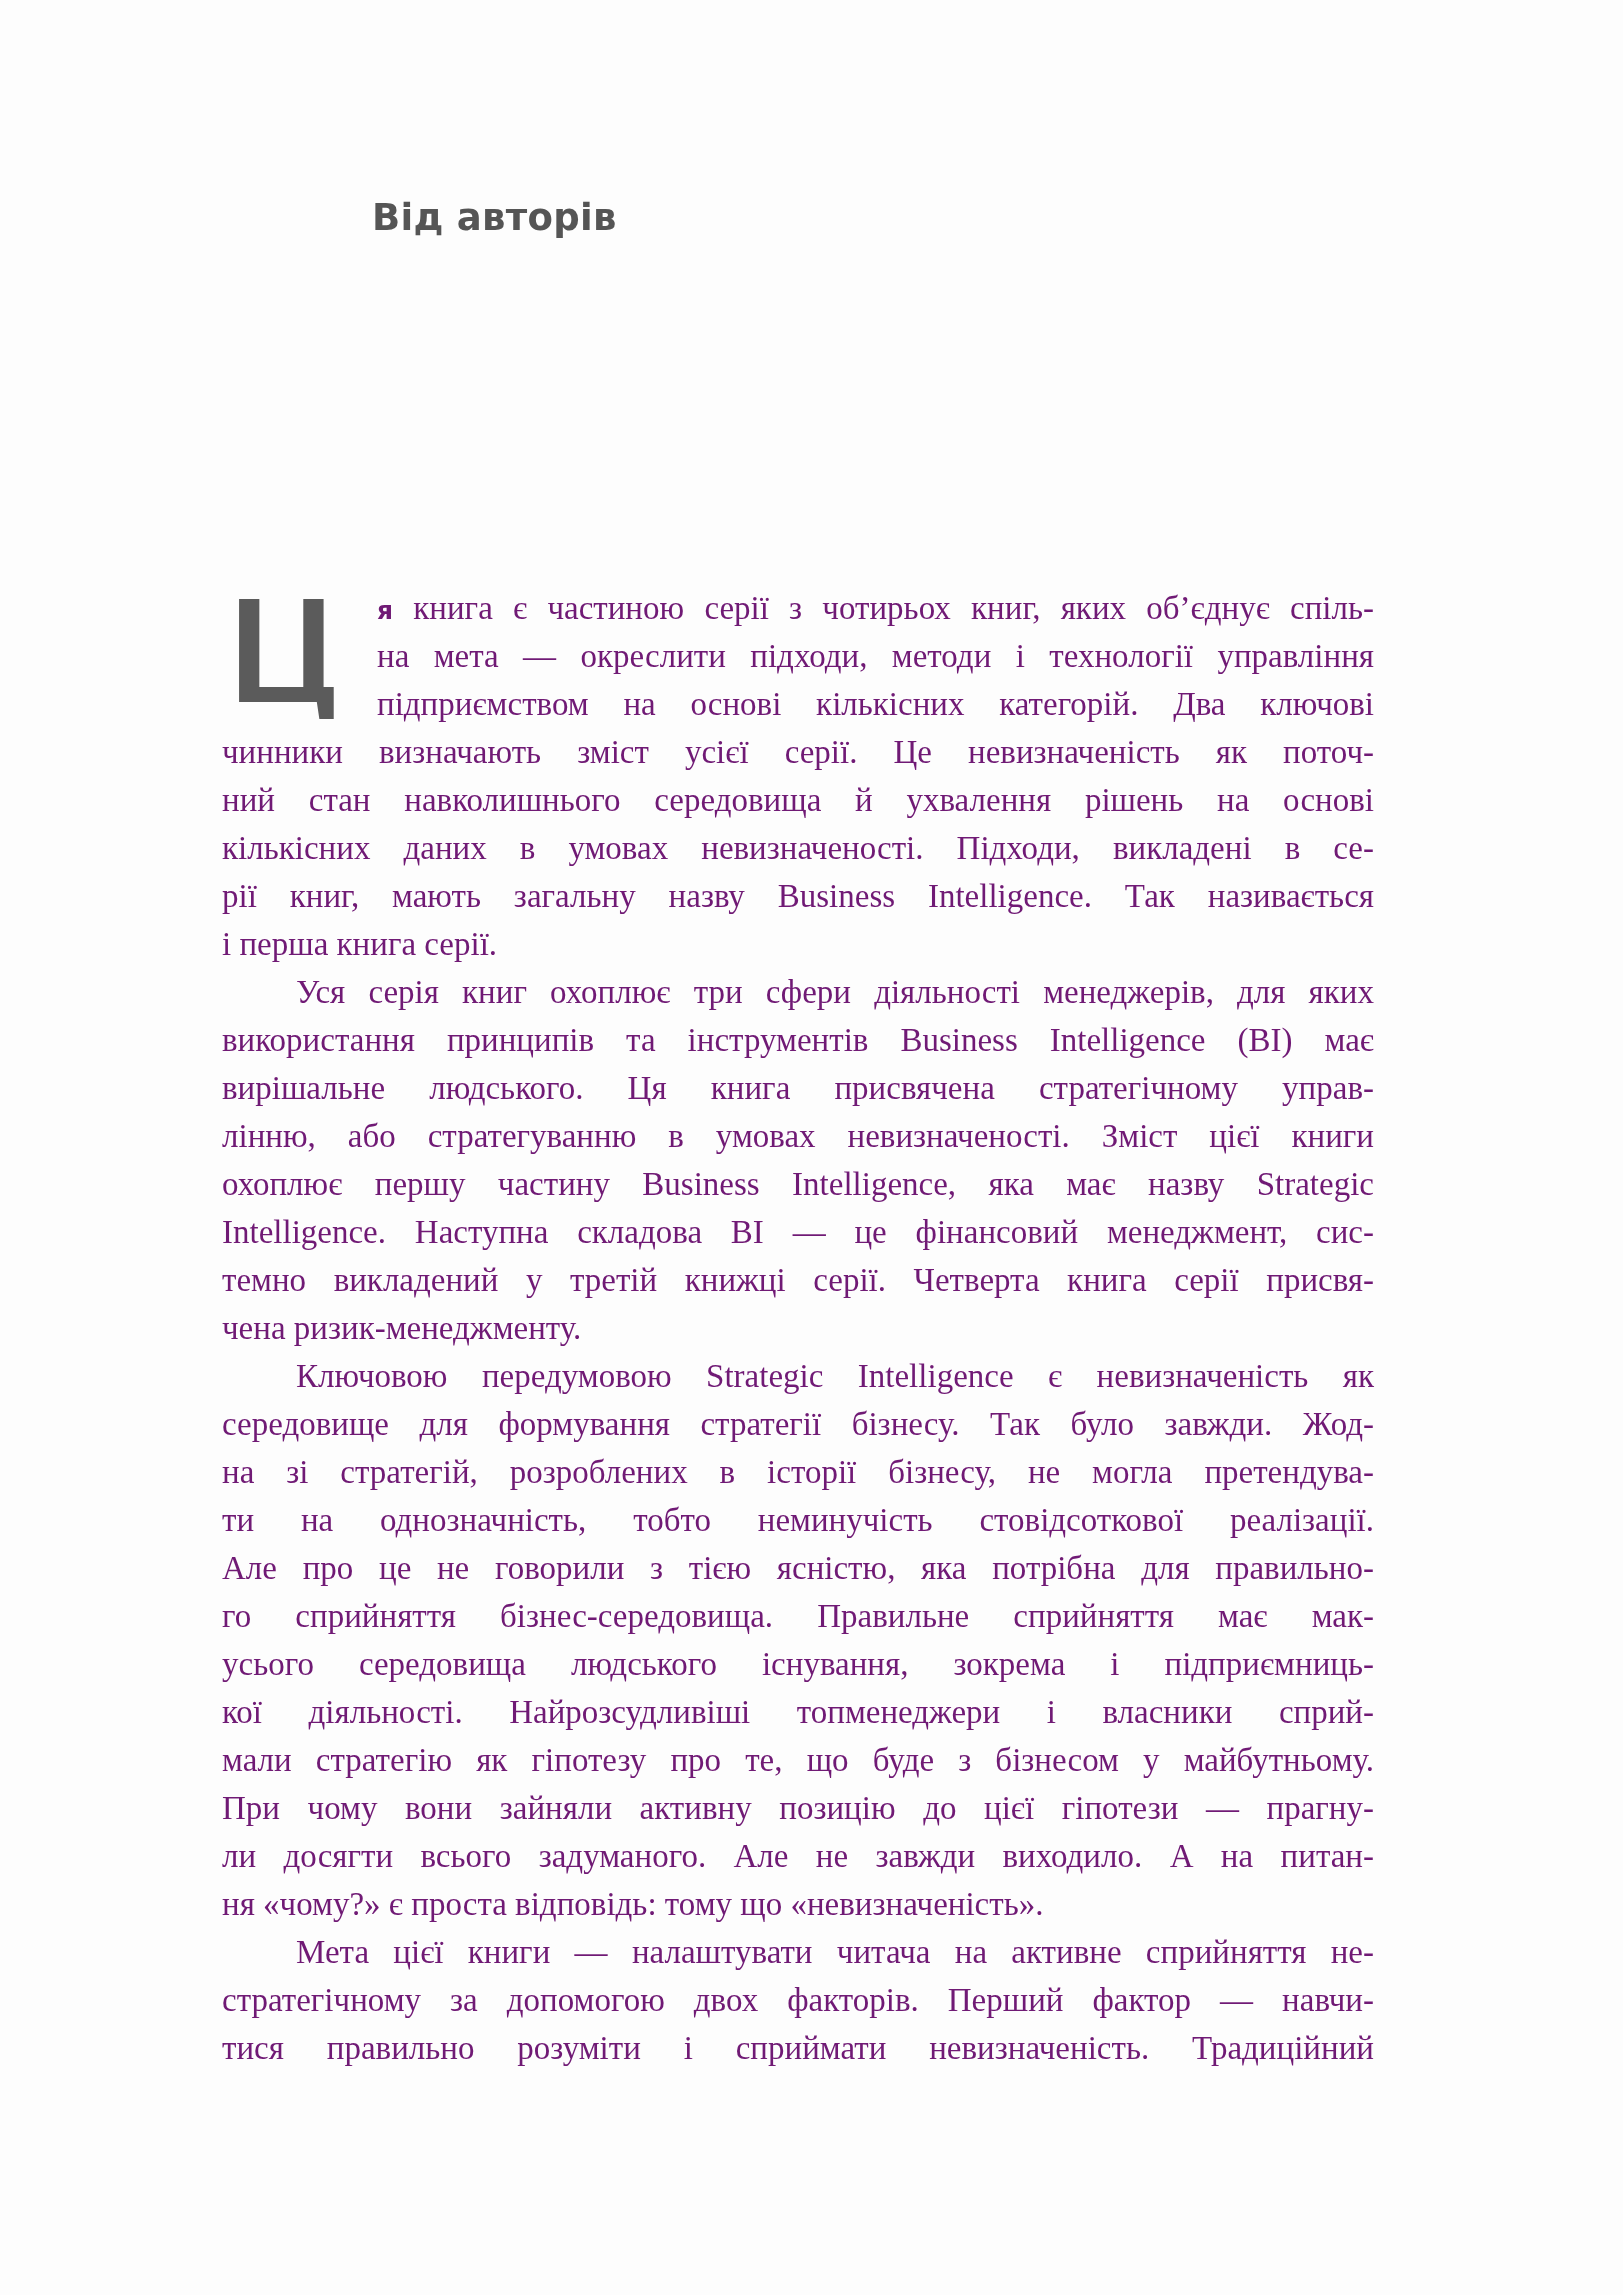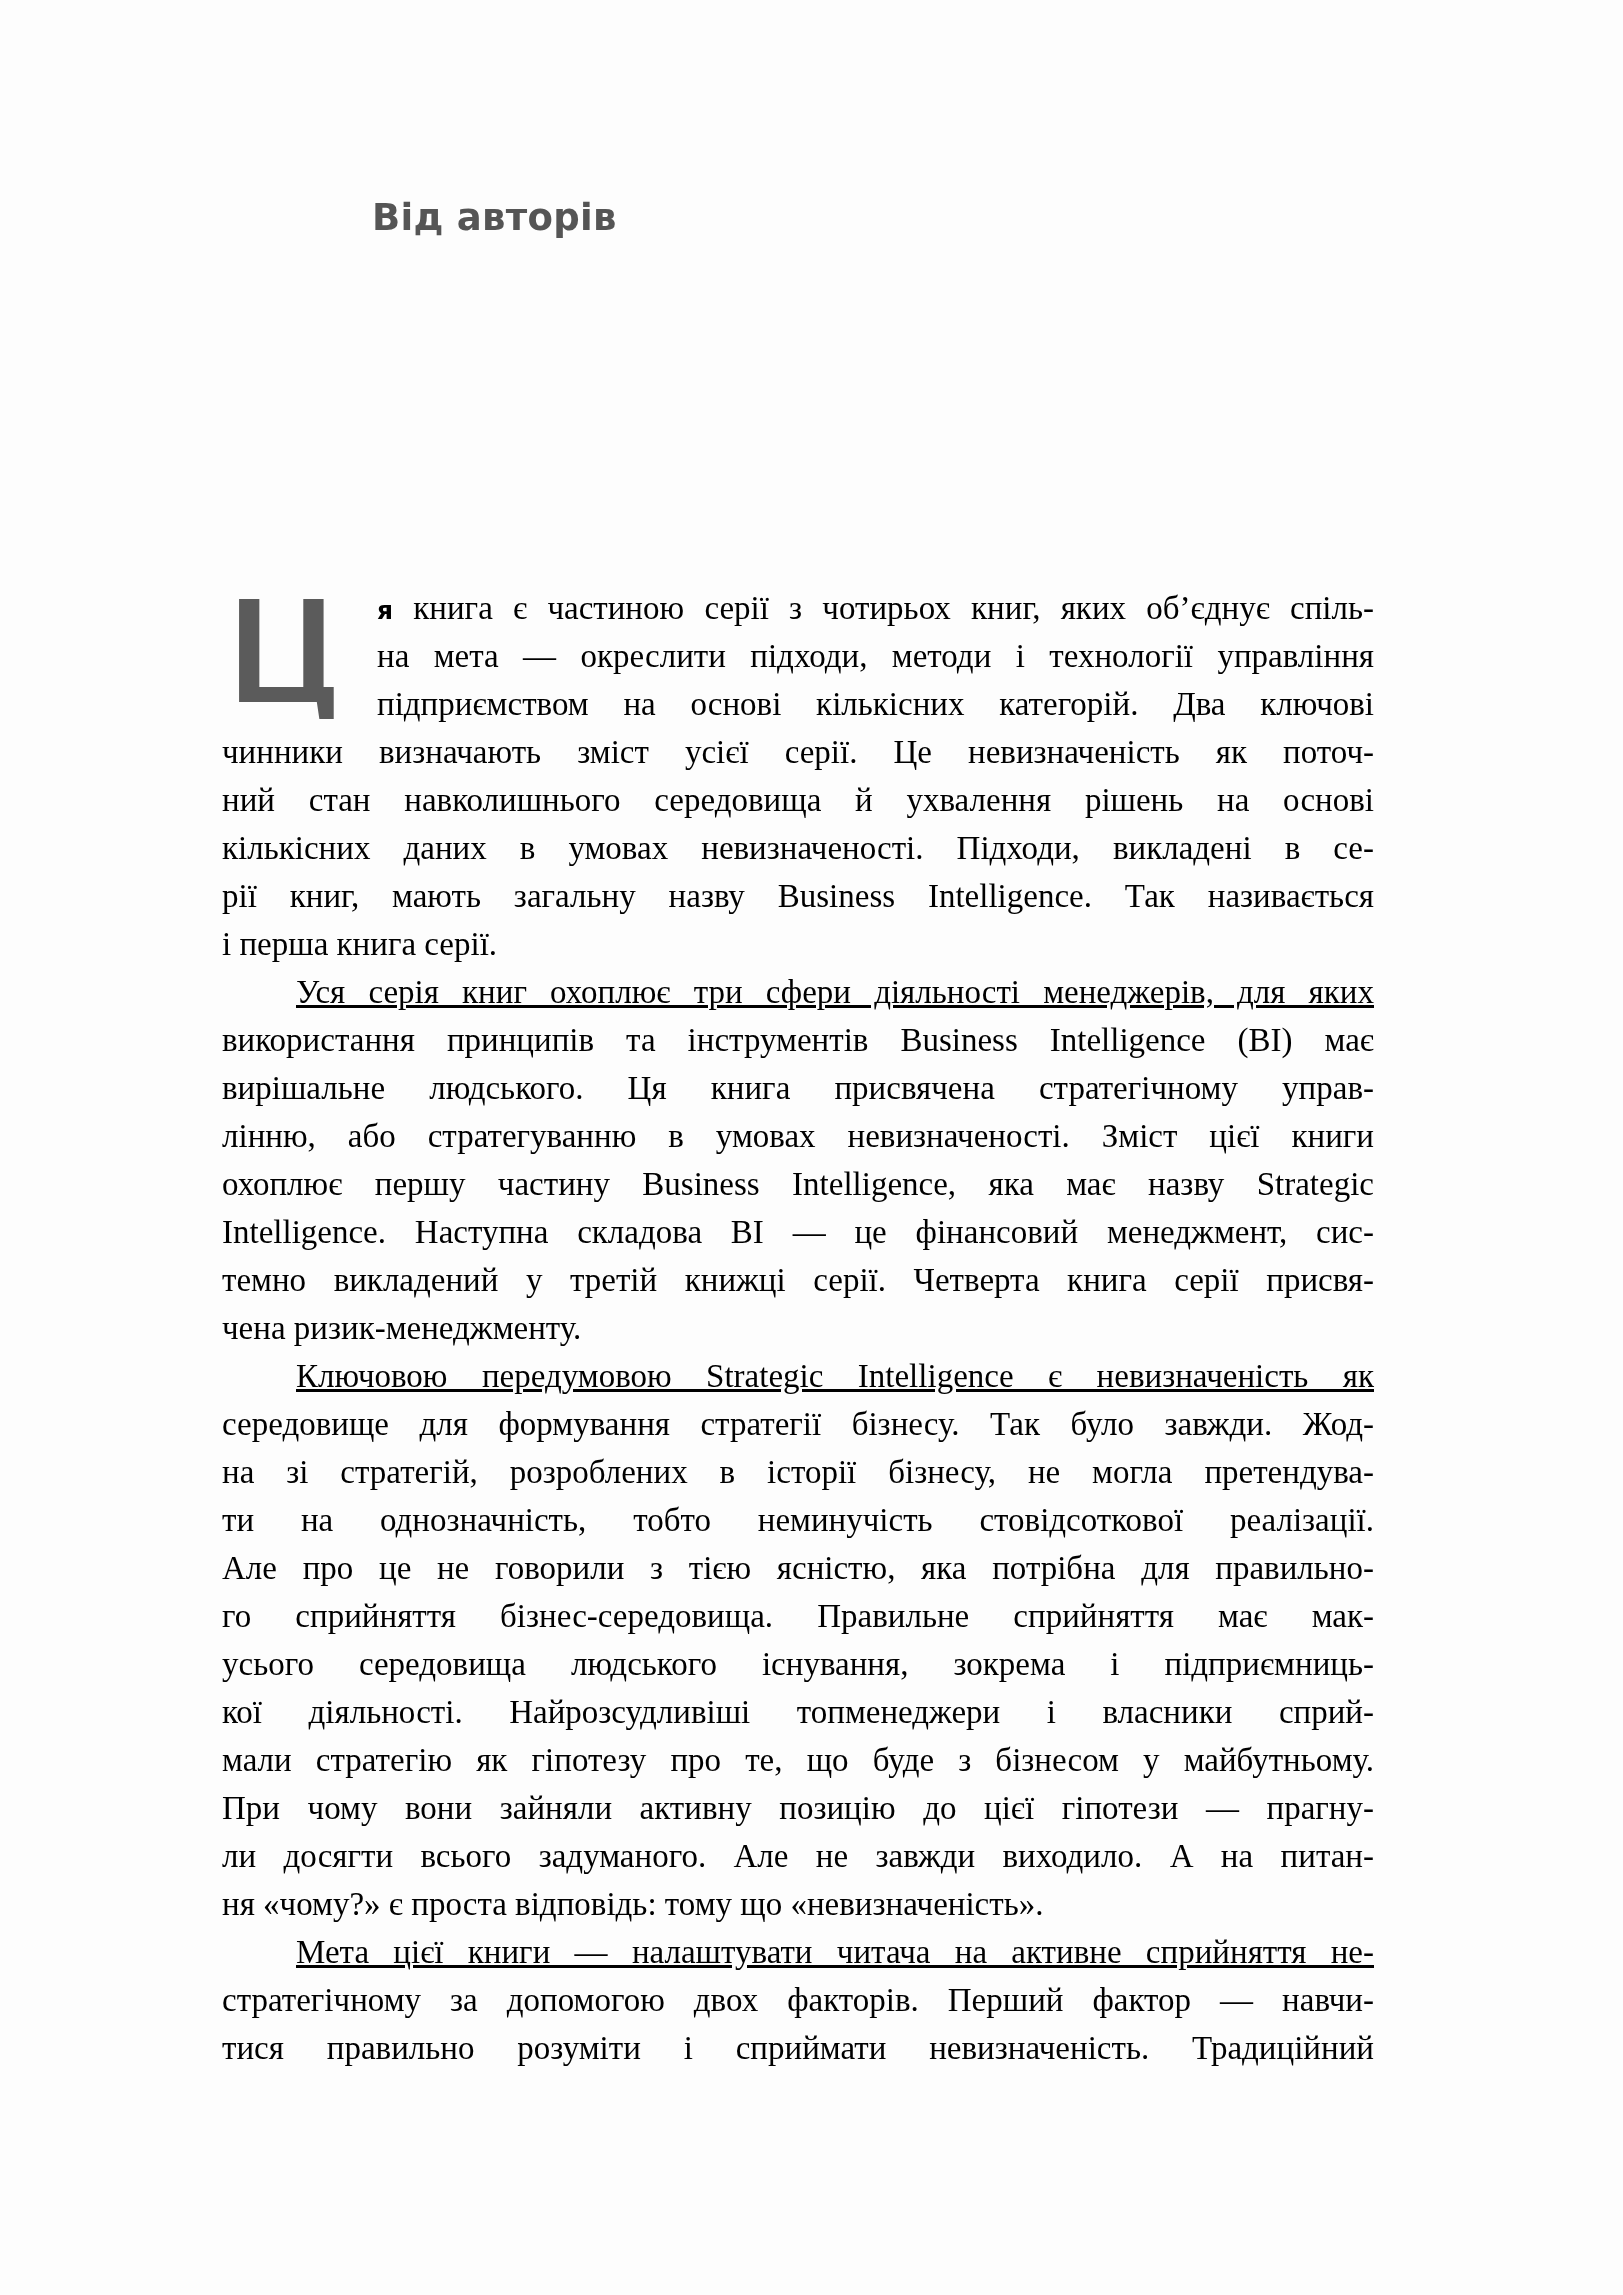--- a/index.html
+++ b/index.html
@@ -32,36 +32,35 @@
     margin: 0;
   }
   .body-text {
     position: absolute;
     left: 222px;
     top: 584px;
     width: 1152px;
     font-family: "Liberation Serif", "DejaVu Serif", serif;
     font-size: 33px;
     line-height: 48px;
-    color: #000000;
+    color: #701a75;
     text-align: justify;
   }
   .line {
     display: block;
     white-space: nowrap;
     text-align-last: justify;
     text-align: justify;
     height: 48px;
   }
   .line.last {
     text-align-last: left;
   }
   .line.indent {
     padding-left: 74px;
-    text-decoration: underline;
   }
   .line.dropline {
     padding-left: 155px;
   }
   .dropcap {
     position: absolute;
     left: 17px;
     top: 15px;
     width: 110px;
     height: 120px;

